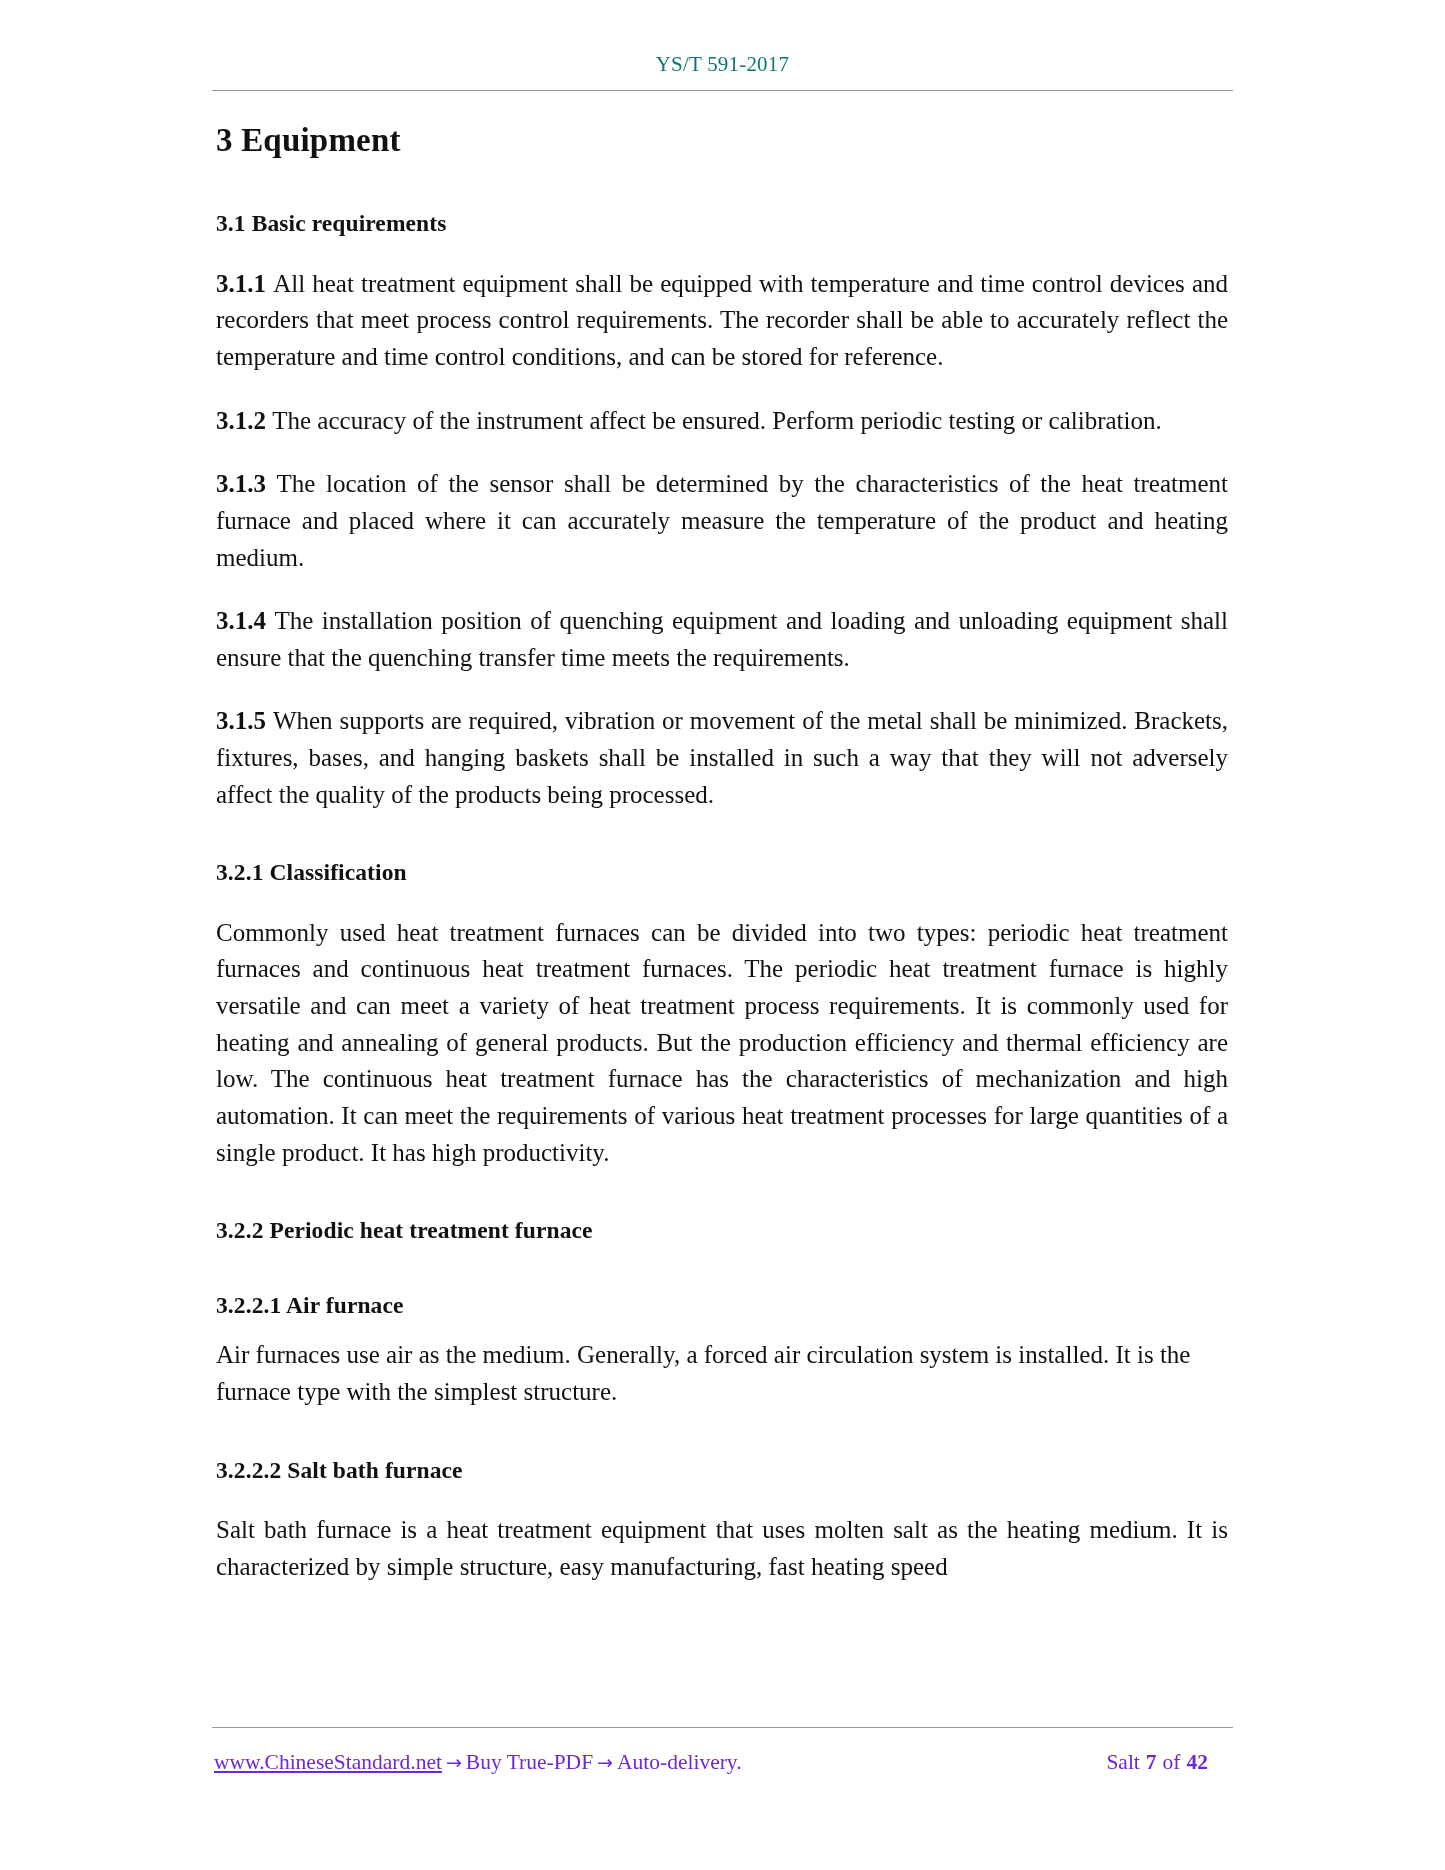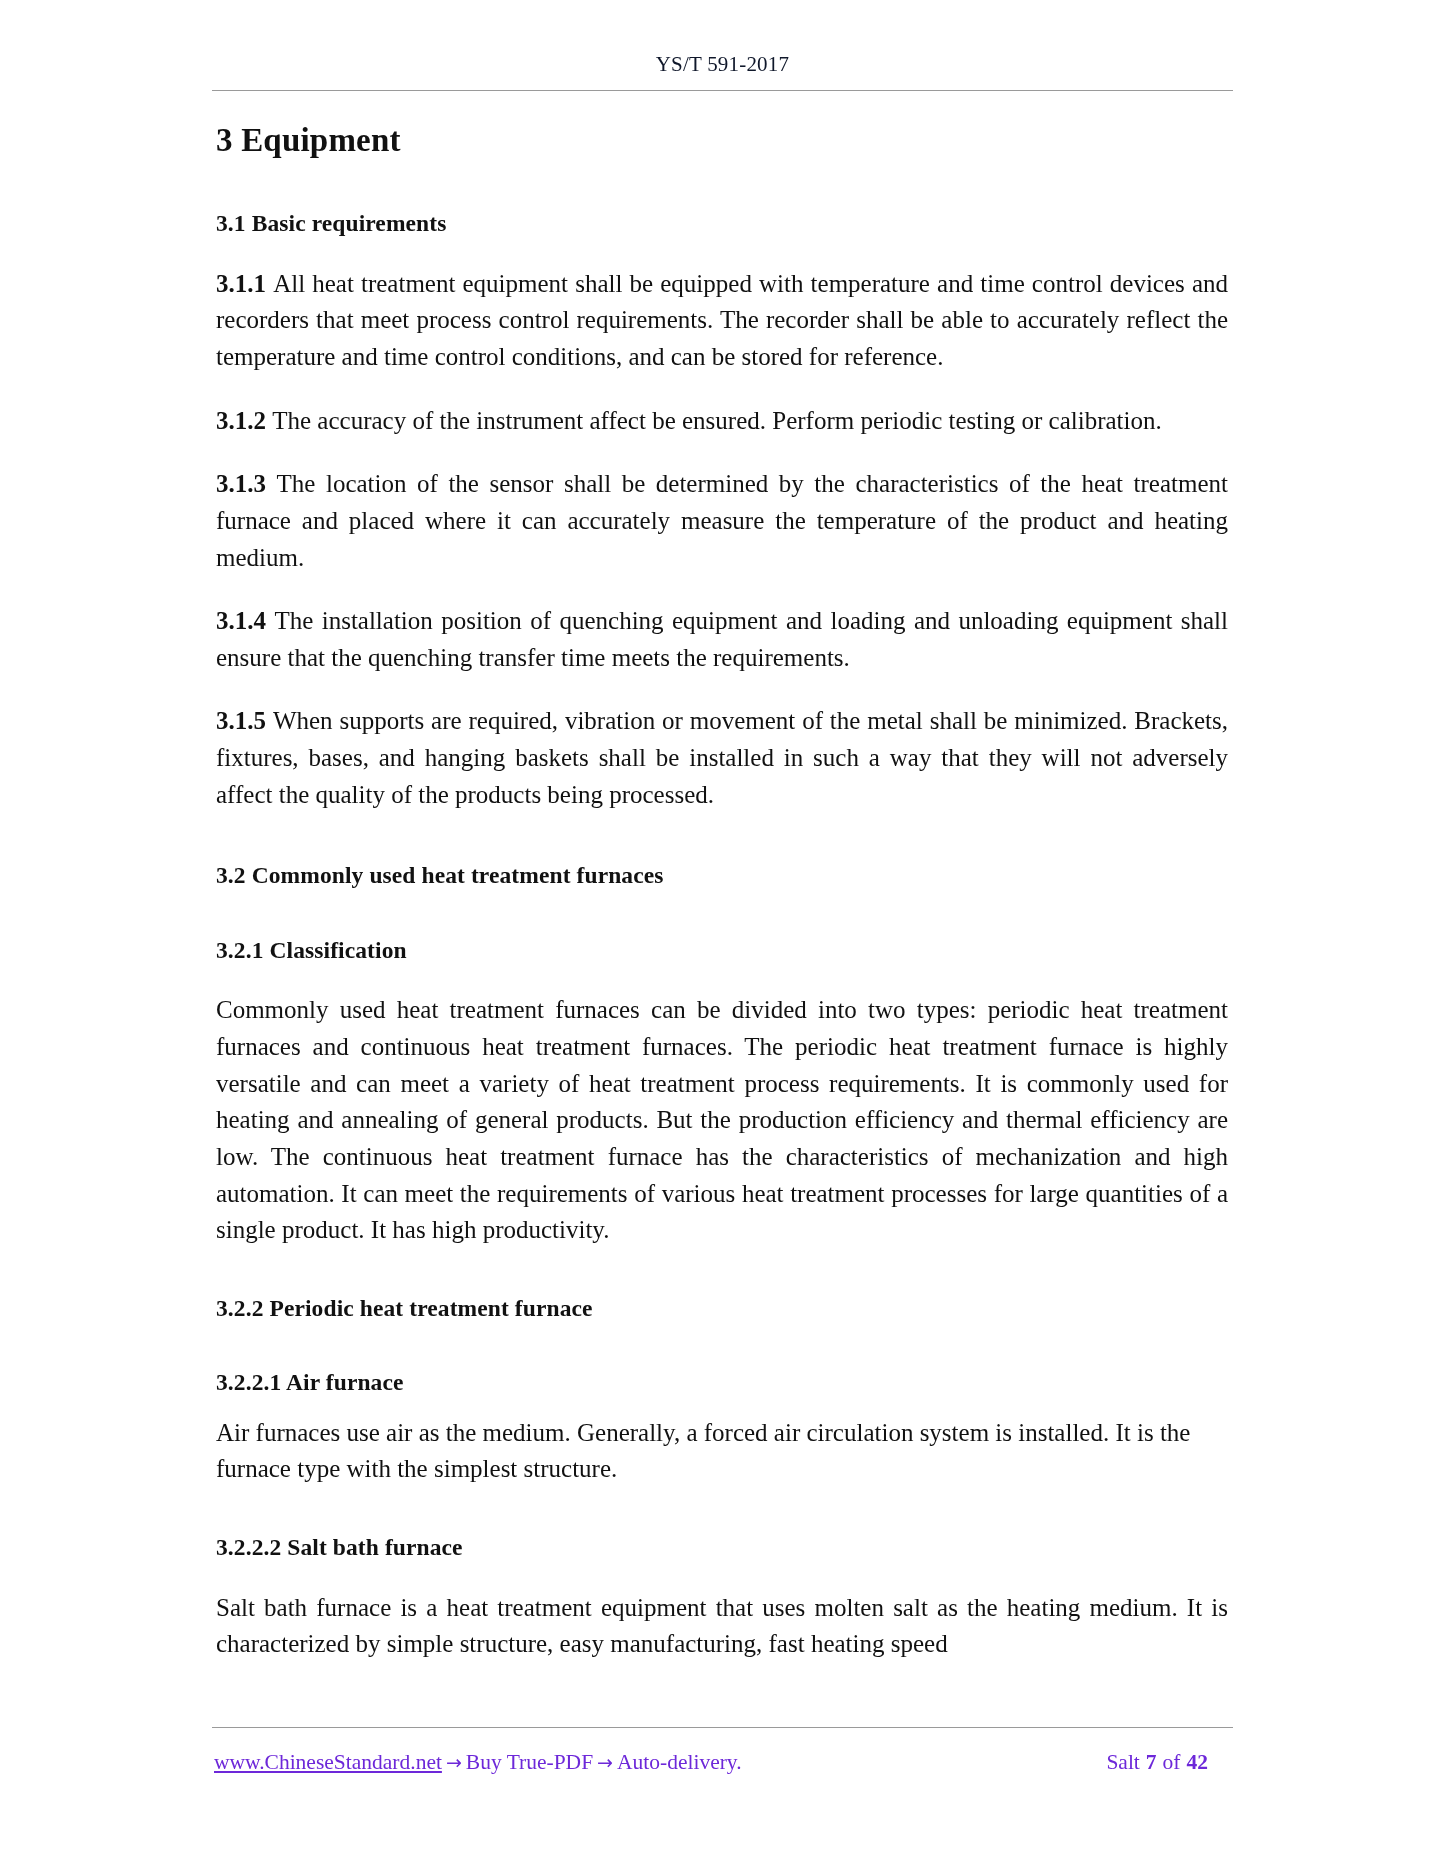--- a/index.html
+++ b/index.html
@@ -27,21 +27,21 @@
   .page-header {
     position: absolute;
     top: 52px;
     left: 212px;
     width: 1021px;
     text-align: center;
   }
   .page-header .hdr-text {
     font-size: 21px;
     letter-spacing: 0.2px;
-    color: #0f172a;
+    color: #0f766e;
     display: inline-block;
   }
   .header-rule {
     position: absolute;
     top: 90px;
     left: 212px;
     width: 1021px;
     height: 1px;
     background: #9a9a9a;
   }
@@ -178,21 +178,20 @@
     <p class="doc-p gap-md">
       <span class="num">3.1.4 </span>
       <span>The installation position of quenching equipment and loading and unloading equipment shall ensure that the quenching transfer time meets the requirements.</span>
     </p>
 
     <p class="doc-p gap-md">
       <span class="num">3.1.5 </span>
       <span>When supports are required, vibration or movement of the metal shall be minimized. Brackets, fixtures, bases, and hanging baskets shall be installed in such a way that they will not adversely affect the quality of the products being processed.</span>
     </p>
 
-    <h2 class="doc-h2">3.2 Commonly used heat treatment furnaces</h2>
 
     <h3 class="doc-h3">3.2.1 Classification</h3>
 
     <p class="doc-p gap-md">
       <span>Commonly used heat treatment furnaces can be divided into two types: periodic heat treatment furnaces and continuous heat treatment furnaces. The periodic heat treatment furnace is highly versatile and can meet a variety of heat treatment process requirements. It is commonly used for heating and annealing of general products. But the production efficiency and thermal efficiency are low. The continuous heat treatment furnace has the characteristics of mechanization and high automation. It can meet the requirements of various heat treatment processes for large quantities of a single product. It has high productivity.</span>
     </p>
 
     <h3 class="doc-h3">3.2.2 Periodic heat treatment furnace</h3>
 
     <h3 class="doc-h3">3.2.2.1 Air furnace</h3>

